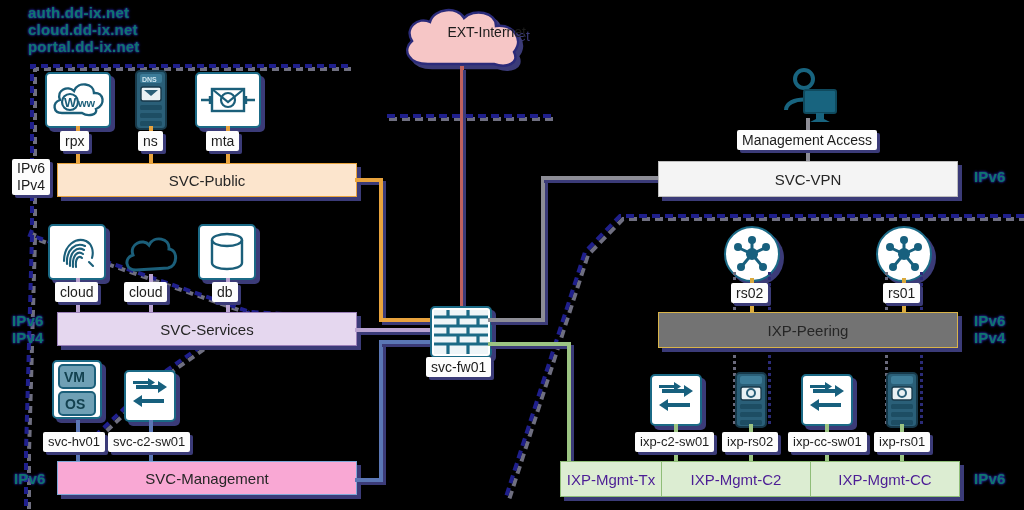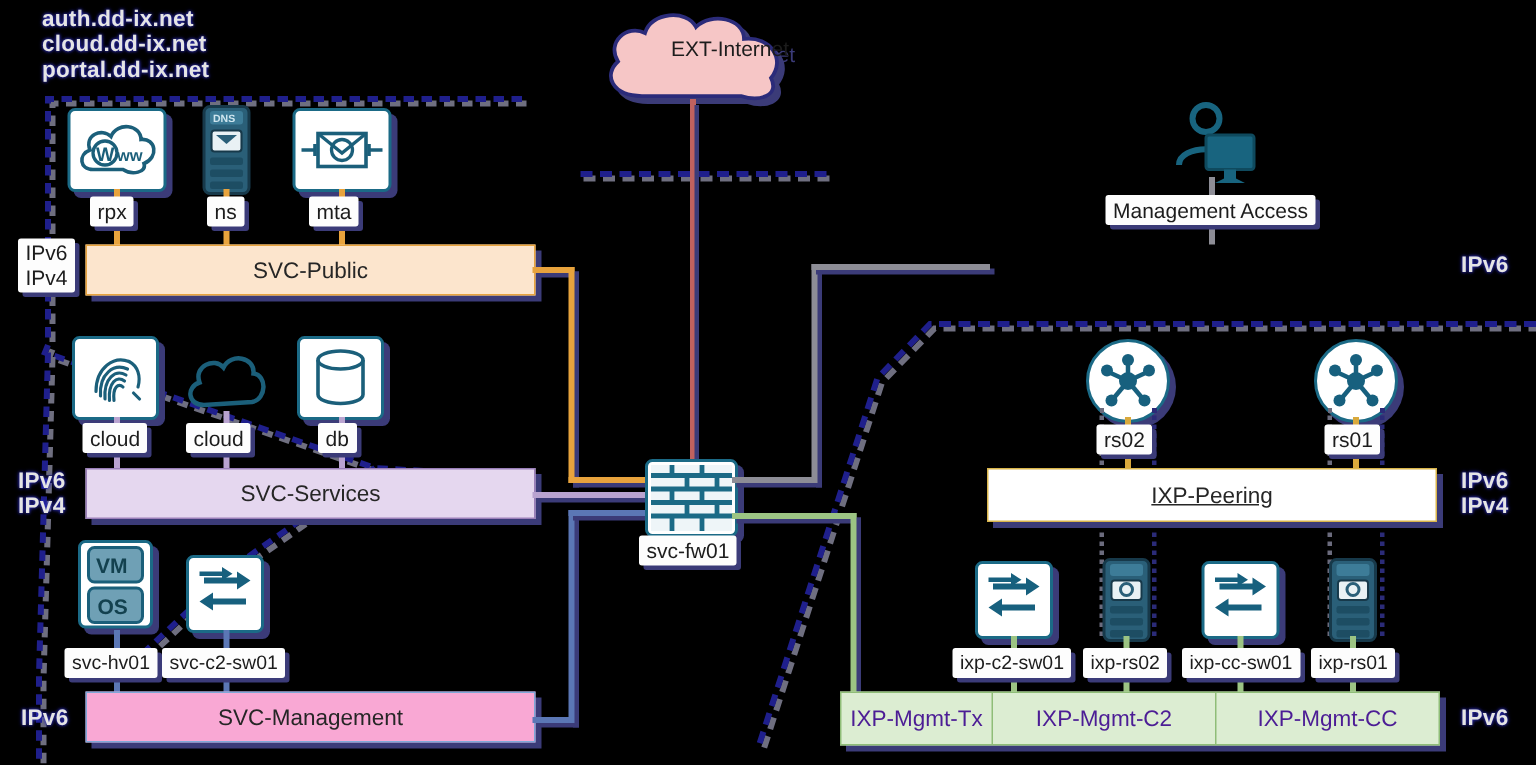--- a/index.html
+++ b/index.html
@@ -2,37 +2,37 @@
 <html><head>
 <meta charset="utf-8">
 <style>
   html,body{margin:0;padding:0;background:#000;}
   body{width:1024px;height:510px;overflow:hidden;font-family:"Liberation Sans",sans-serif;}
   #stage{position:relative;width:1024px;height:510px;background:#000;}
 
   .abs{position:absolute;box-sizing:border-box;}
 
   
-  .zonetxt{color:#e5e5e5;font-size:15px;font-weight:700;line-height:17px;
+  .zonetxt{color:#0f766e;font-size:15px;font-weight:700;line-height:17px;
            text-shadow:0 0 2px #2b2bb0,0 0 3px #2b2bb0;letter-spacing:.2px;}
 
   
   .tag{background:#fdfdfd;color:#1c1c1c;font-size:14px;line-height:18px;
        padding:1px 5px;border-radius:2px;white-space:nowrap;
        box-shadow:3px 3px 0 #3b3b78;text-align:right;}
   .tag.small{font-size:13px;}
 
   
   .seg{display:flex;align-items:center;justify-content:center;
        font-size:15px;color:#262626;box-shadow:4px 4px 0 #3b3b78;}
   .seg.pub{background:#fce5cd;border:1.5px solid #e8a33d;}
   .seg.svcs{background:#e5d7ef;border:1.5px solid #9a7fb8;}
   .seg.mgmt{background:#f9a8d4;border:1.5px solid #7fa8d8;}
   .seg.vpn{background:#f4f4f4;border:1.5px solid #bdbdbd;}
-  .seg.peer{background:#ffffff;border:1.5px solid #d9b44a;text-decoration:underline;}
+  .seg.peer{background:#737373;border:1.5px solid #d9b44a;}
   .seg.ixpmg{background:#dcedd2;border:1.5px solid #8fbd78;}
   .seg-part{flex:1;display:flex;align-items:center;justify-content:center;
             height:100%;font-size:15px;color:#4c1d95;}
   .seg-part+.seg-part{border-left:1.5px solid #8fbd78;}
 
   
   .nodebox{background:#fff;border:2.5px solid #1b6a86;border-radius:5px;
            box-shadow:4px 4px 0 #3b3b78;display:flex;align-items:center;justify-content:center;}
   .round{border-radius:50%;}
 
@@ -283,20 +283,23 @@
       <path d="M6 44 C6 30 42 30 42 44" fill="none" stroke="#18647f" stroke-width="4"></path>
       <rect x="24" y="24" width="32" height="23" rx="2" fill="#18647f" stroke="#0f4a5e" stroke-width="2"></rect>
       <path d="M36 47 L36 53 L30 56 L50 56 L44 53 L44 47 Z" fill="#18647f"></path>
     </svg>
   </div>
   <div class="ln lnv c-gray" style="left:806px;top:118px;height:22px;"></div>
   <div class="ln lnv c-gray" style="left:806px;top:145px;height:18px;"></div>
 
   <div class="abs tag" style="left:737px;top:130px;">Management Access</div>
 
+  <div class="abs seg vpn" style="left:658px;top:161px;width:300px;height:36px;">
+    <span>SVC-VPN</span>
+  </div>
   <div class="abs zonetxt" style="left:974px;top:168px;">
     <div>IPv6</div>
   </div>
 
   <div class="abs nodebox round" style="left:724px;top:226px;width:56px;height:56px;">
     <svg width="40" height="40" viewBox="0 0 40 40">
       <g stroke="#17607e" stroke-width="3">
         <line x1="20" y1="20" x2="20" y2="7"></line>
         <line x1="20" y1="20" x2="7" y2="14"></line>
         <line x1="20" y1="20" x2="33" y2="14"></line>

